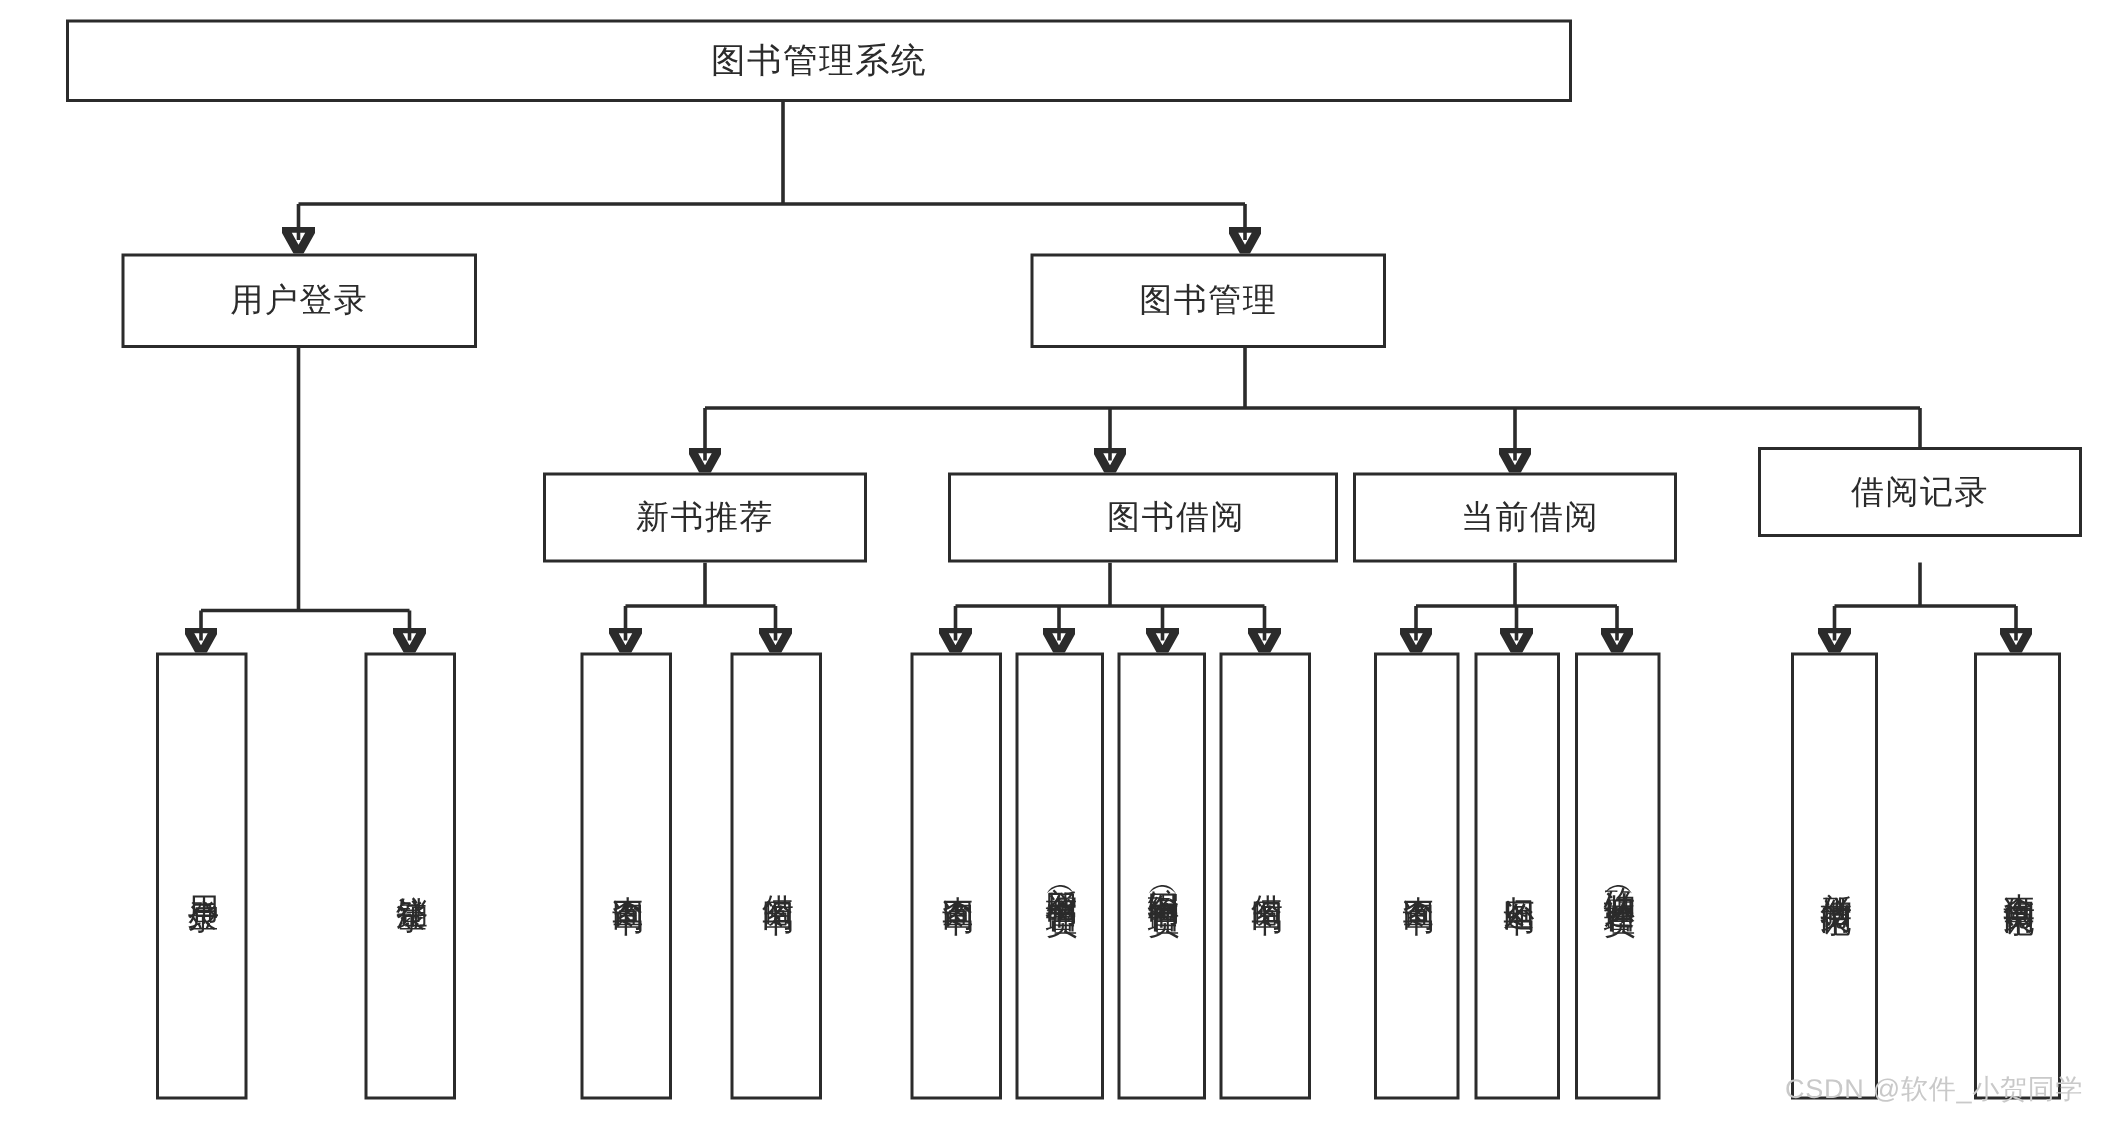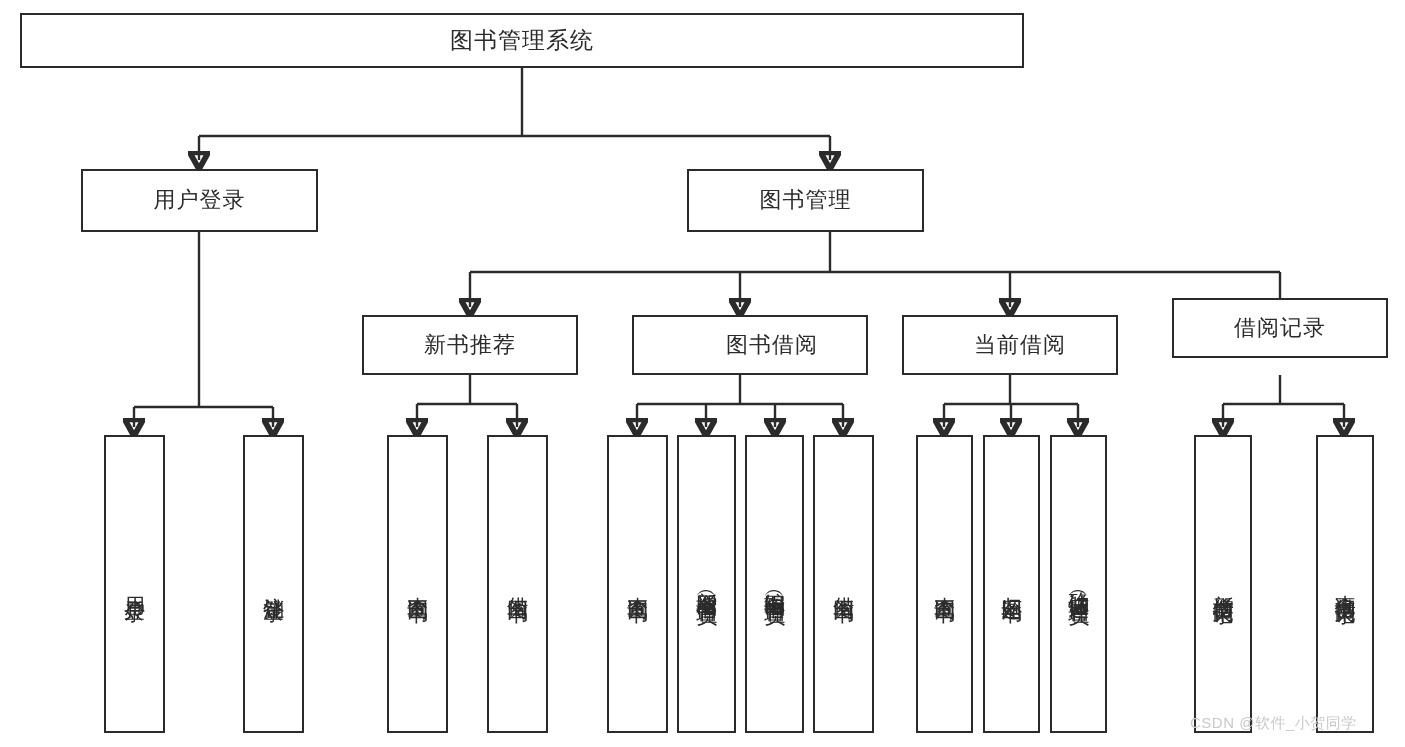--- a/index.html
+++ b/index.html
@@ -39,39 +39,39 @@
     font-size: 21px;
     line-height: 1.25;
     letter-spacing: 2px;
     padding: 6px 0;
   }
   .node.vert .lbl {
     writing-mode: vertical-rl;
     text-orientation: upright;
     display: block;
   }
-  #root-node { font-size: 23px; }
+  #root-node { font-size: 23px; margin-left: 24px; }
   .edge-svg {
     position: absolute;
     left: 0;
     top: 0;
     width: 1405px;
     height: 747px;
     pointer-events: none;
   }
   .edge-svg path, .edge-svg line {
     stroke: #2b2b2b;
     stroke-width: 2.4;
     fill: none;
   }
   .watermark {
     position: absolute;
     left: 1190px;
     top: 714px;
-    font-size: 15px;
+    font-size: 18px;
     color: #c9c9c9;
     letter-spacing: 0.5px;
     white-space: nowrap;
   }
 </style>
 </head>
 <body>
 
 <div id="canvas">
 
@@ -130,21 +130,21 @@
   <div class="node horiz" style="left:81px; top:169px; width:237px; height:63px;">
     <span class="lbl">用户登录</span>
   </div>
   <div class="node horiz" style="left:687px; top:169px; width:237px; height:63px;">
     <span class="lbl">图书管理</span>
   </div>
 
   <div class="node horiz" style="left:362px; top:315px; width:216px; height:60px;">
     <span class="lbl">新书推荐</span>
   </div>
-  <div class="node horiz" style="left:632px; top:315px; width:236px; height:60px;padding-left:44px;">
+  <div class="node horiz" style="left:632px; top:315px; width:260px; height:60px;padding-left:44px;">
     <span class="lbl">图书借阅</span>
   </div>
   <div class="node horiz" style="left:902px; top:315px; width:216px; height:60px;padding-left:20px;">
     <span class="lbl">当前借阅</span>
   </div>
   <div class="node horiz" style="left:1172px; top:298px; width:216px; height:60px;">
     <span class="lbl">借阅记录</span>
   </div>
 
   <div class="node vert" style="left:104px; top:435px; width:61px; height:298px;">

